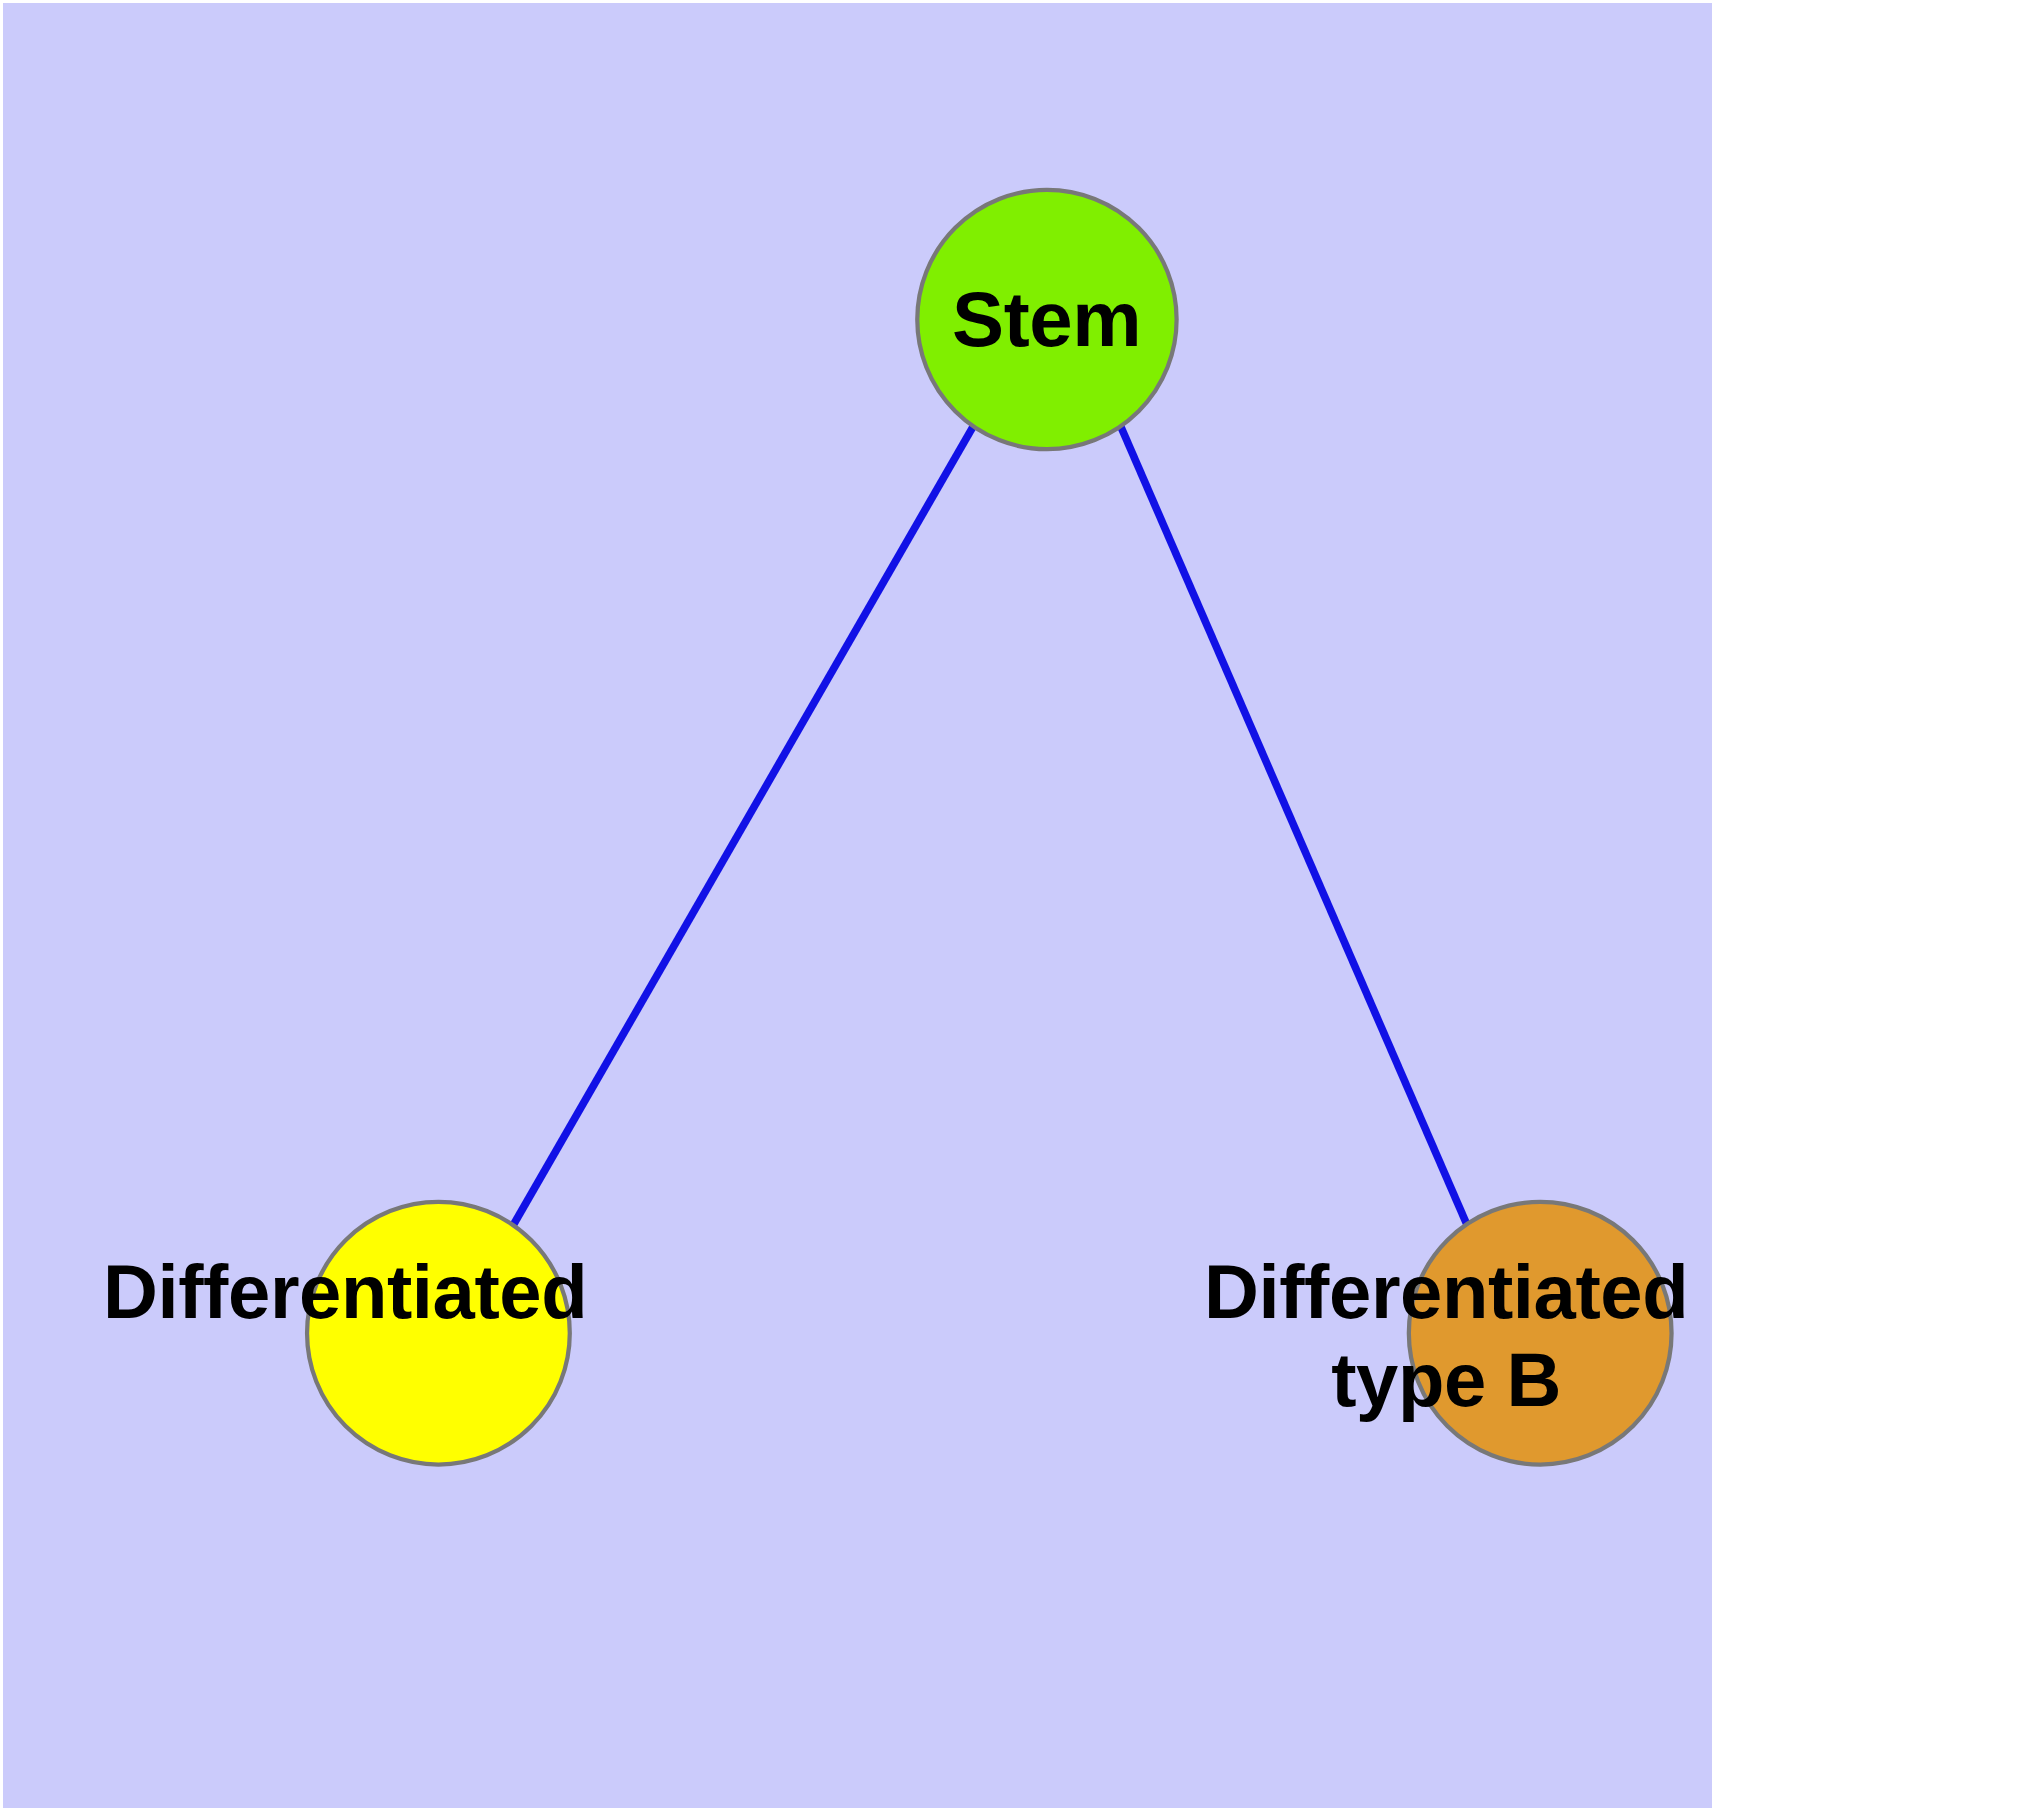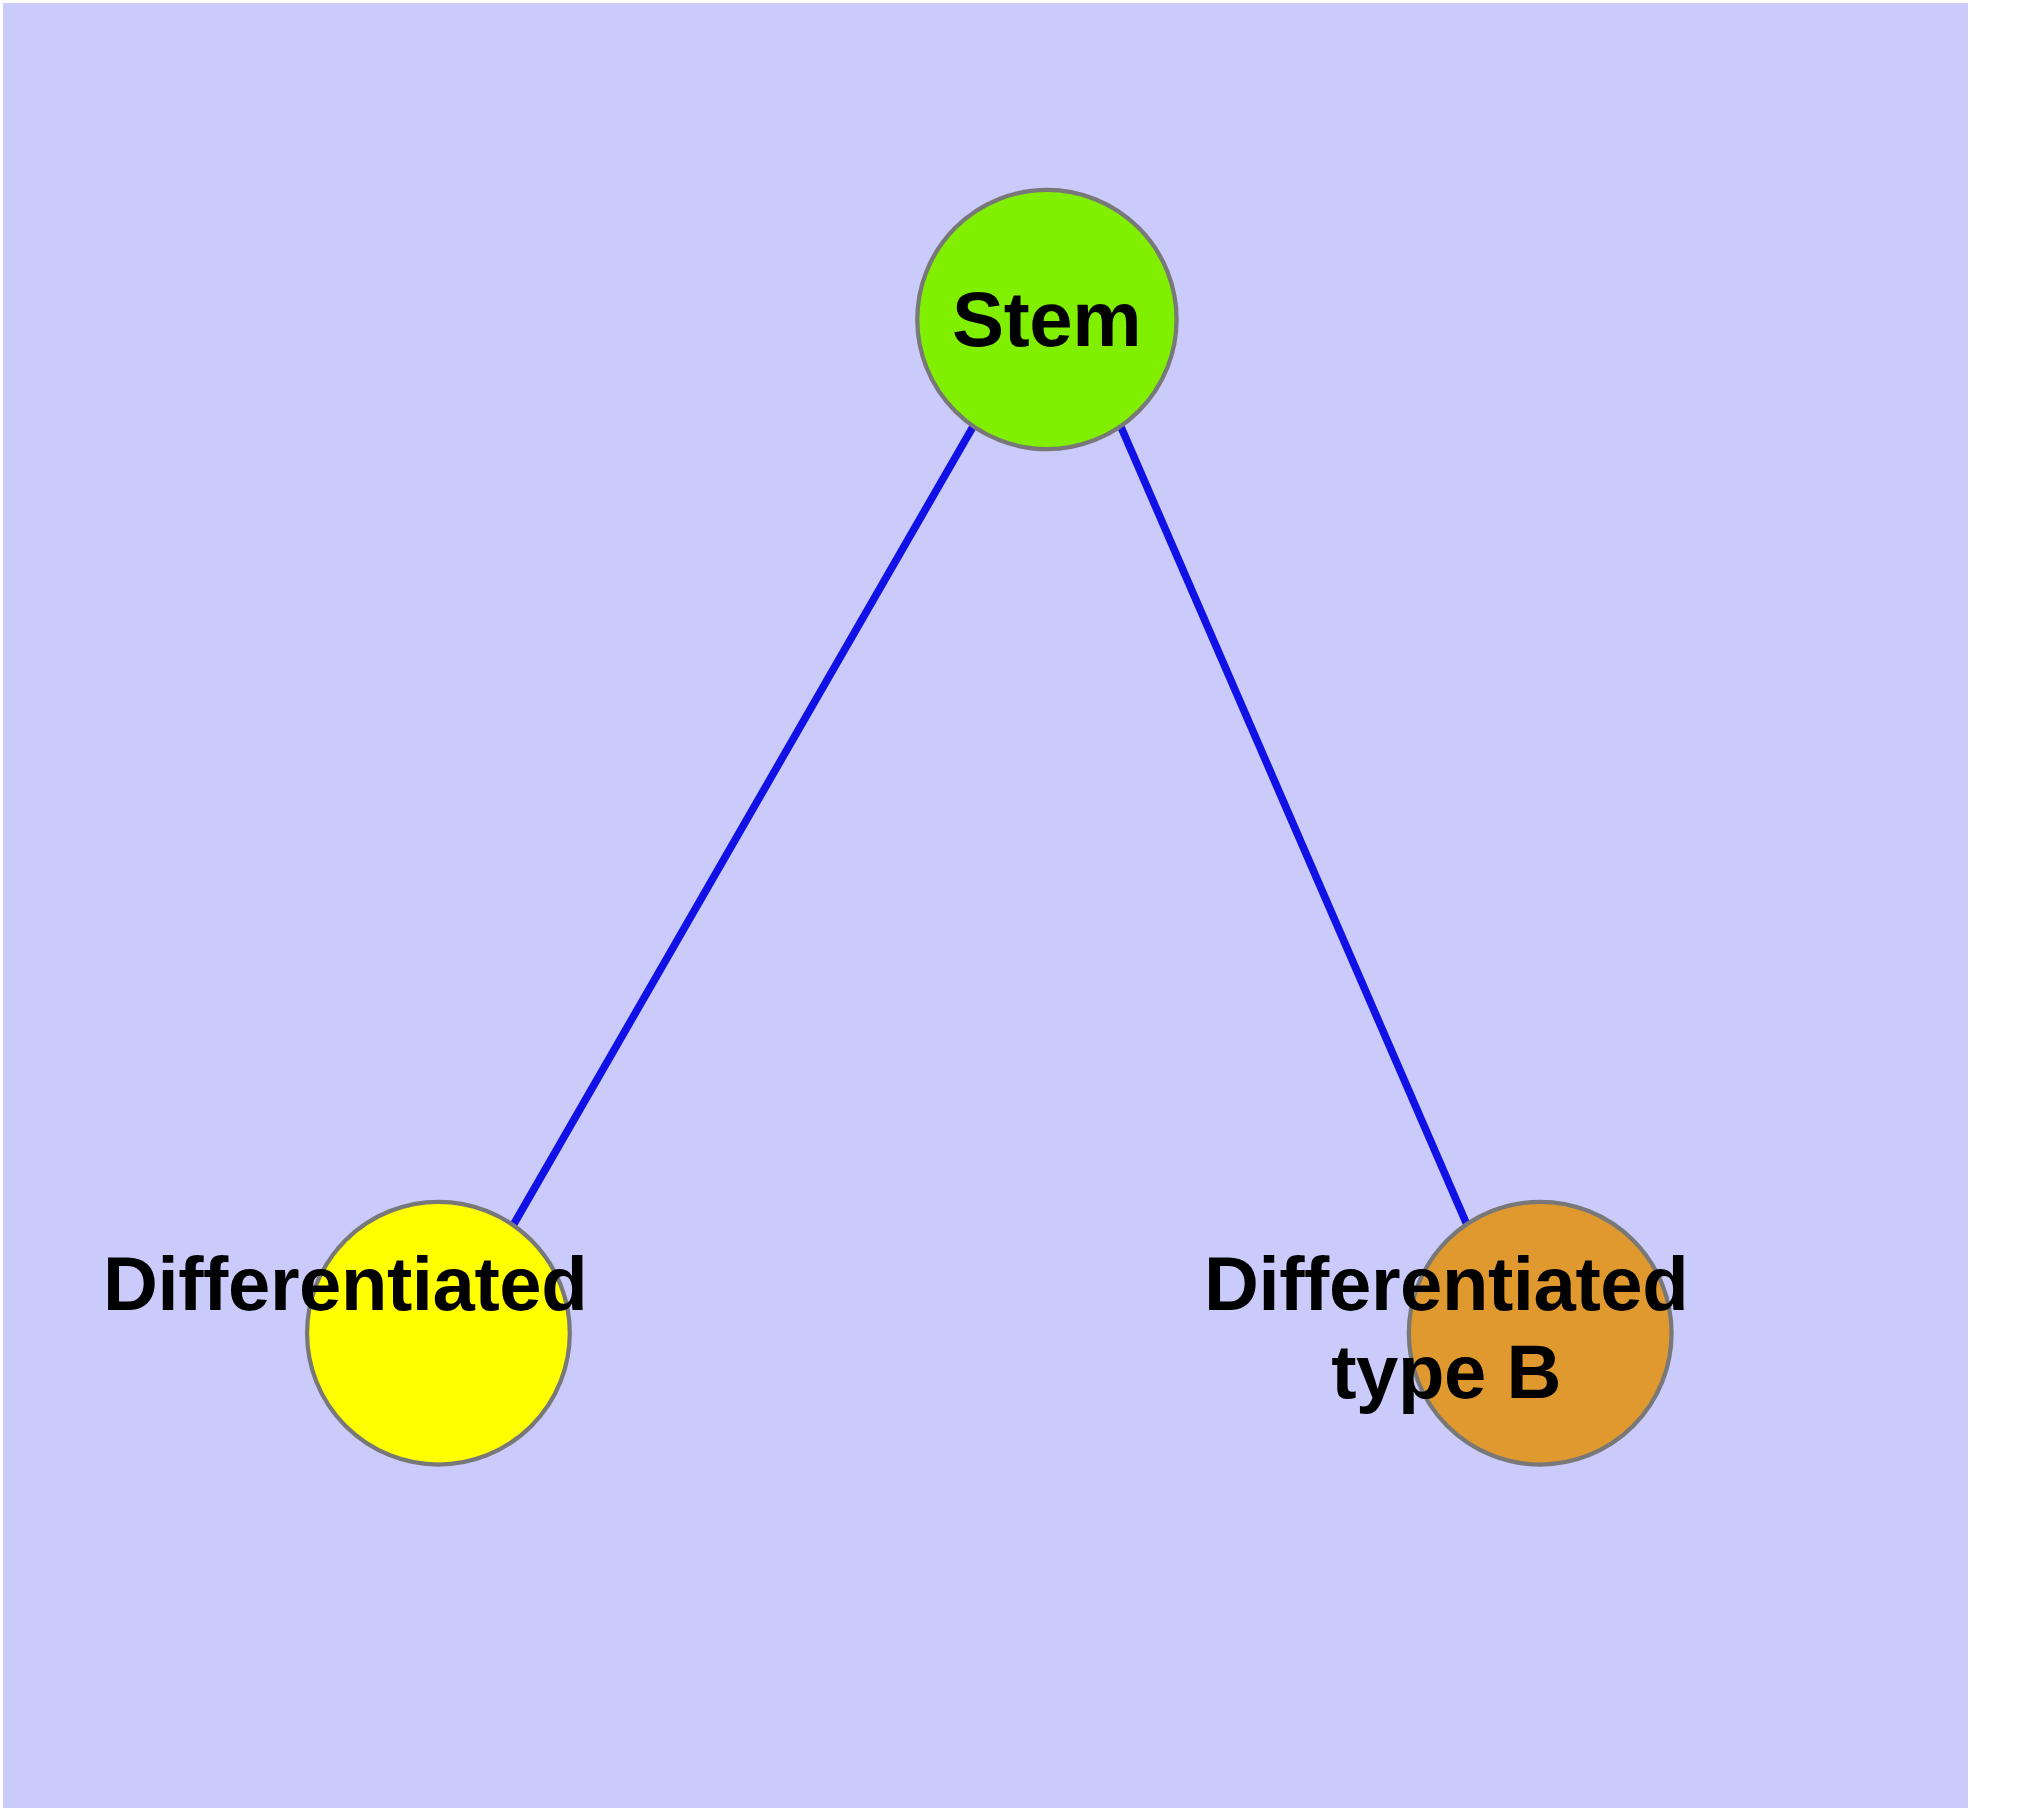--- a/index.html
+++ b/index.html
@@ -2,21 +2,21 @@
 <html style="font-size:13.6px"><head>
 <meta charset="utf-8">
 <style>
   html, body {
     margin: 0;
     padding: 0;
     background: #ffffff;
   }
   #canvas-root {
     position: relative;
-    width: 1968px;
+    width: 1712px;
     height: 1812px;
     background: #ffffff;
     overflow: hidden;
     font-family: "Liberation Sans", sans-serif;
   }
   #graph-background {
     position: absolute;
     left: 3.4px;
     top: 3.4px;
     width: 2014px;
@@ -39,20 +39,21 @@
     line-height: 1.16;
     white-space: pre;
     letter-spacing: -0.4px;
     pointer-events: none;
   }
   .node-label.stem {
     font-size: 78px;
   }
   .node-label.leaf {
     font-size: 76px;
+    margin-top: 8px;
   }
 </style>
 </head>
 <body>
 
 <div id="canvas-root">
 
   <div id="graph-background"></div>
 
   <svg id="graph-svg" viewBox="0 0 2384 2138">

